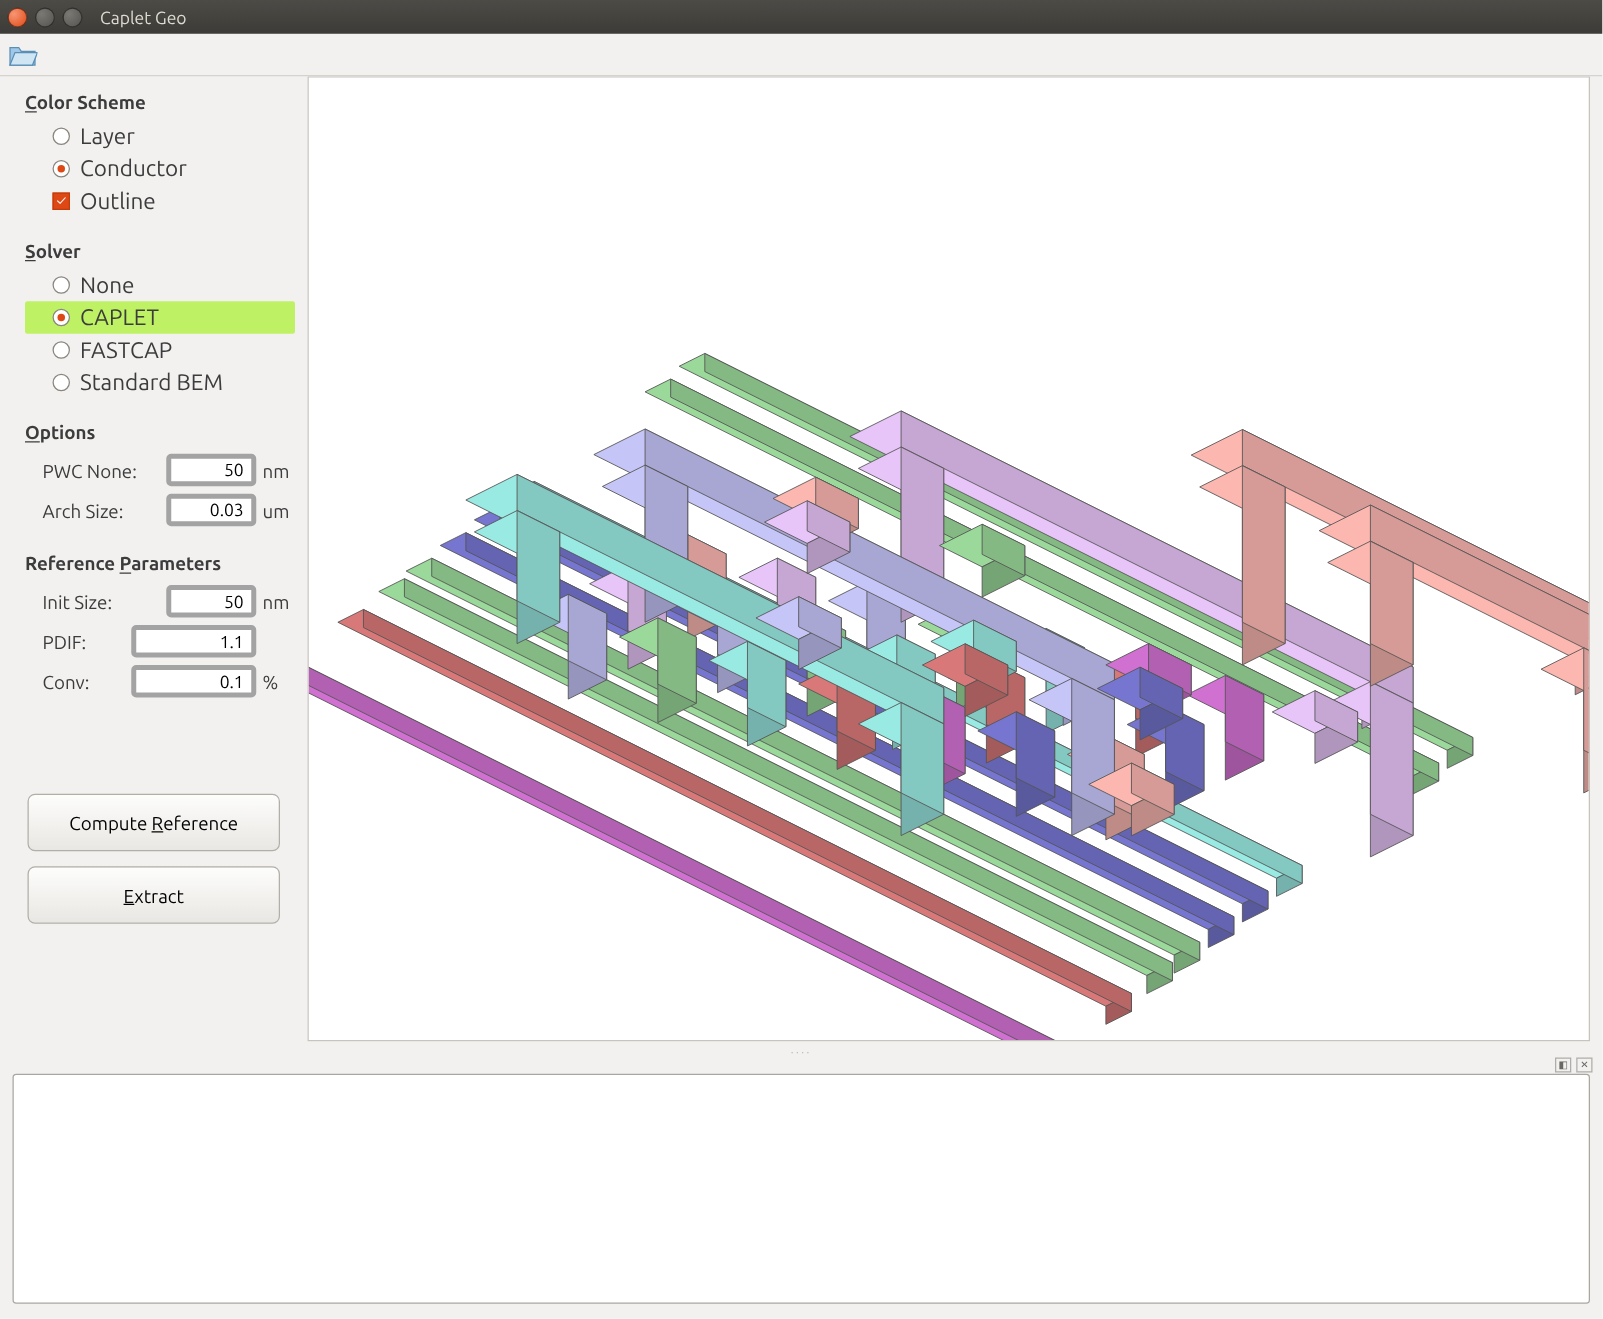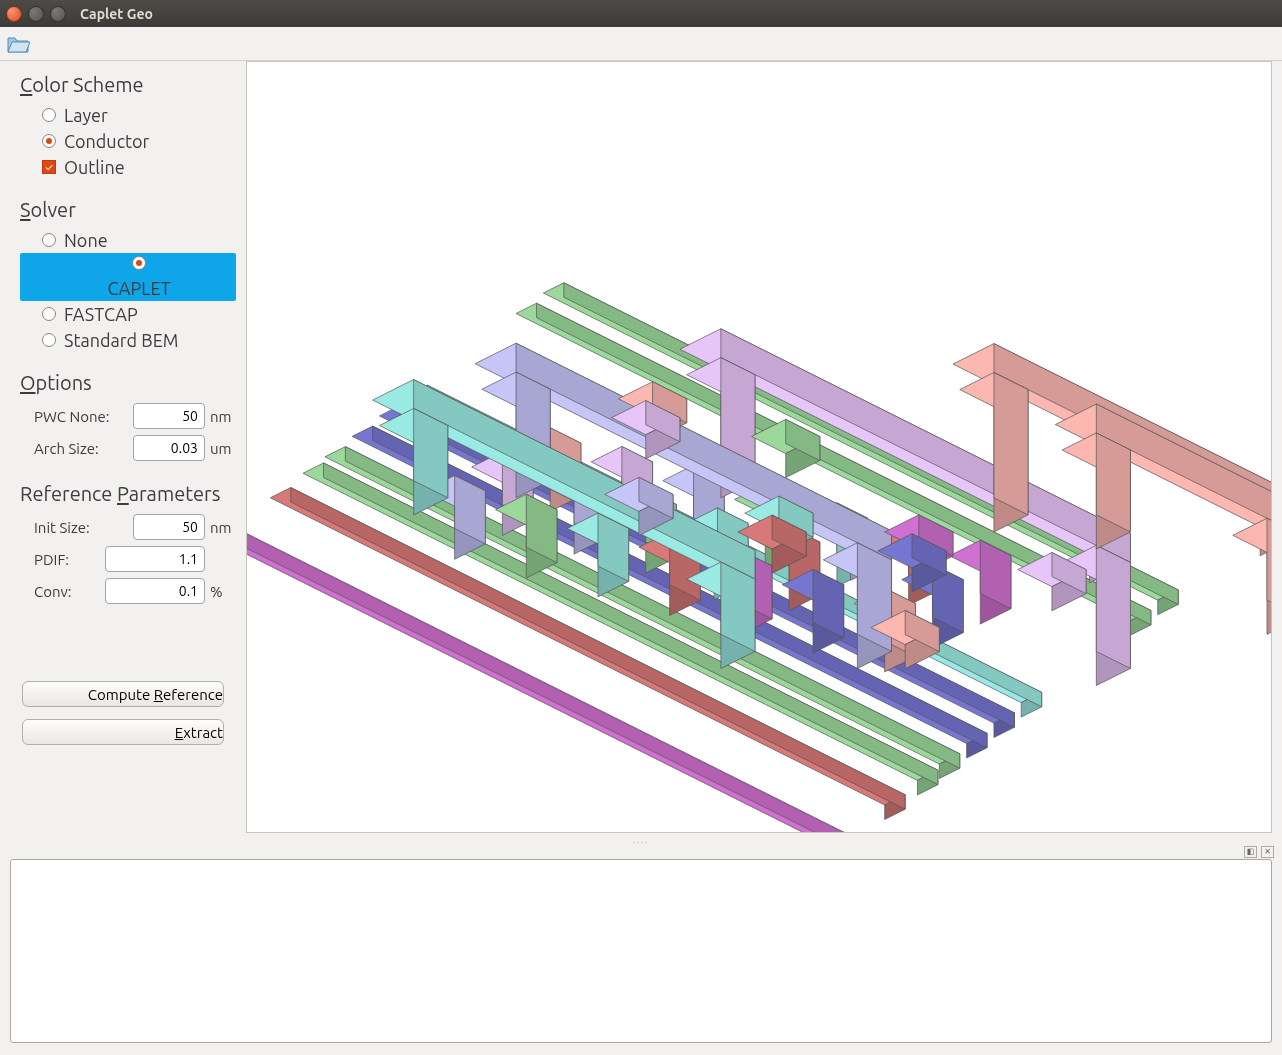--- a/index.html
+++ b/index.html
@@ -25,21 +25,21 @@
   gap: 6px;
 }
 .win-btn {
   width: 16px; height: 16px; border-radius: 50%;
   border: 1px solid rgba(0,0,0,.5);
   display: inline-block;
 }
 .win-close { background: radial-gradient(circle at 30% 30%, #f79674, #df4a16); }
 .win-min   { background: radial-gradient(circle at 30% 30%, #7a7974, #555450); }
 .win-max   { background: radial-gradient(circle at 30% 30%, #7a7974, #555450); }
-.titlebar-title { color:#dfdbd2; font-weight:bold; margin-left:8px;text-align:right;}
+.titlebar-title { color:#dfdbd2; font-weight:normal; margin-left:8px;text-align:right;}
 
 
 .toolbar {
   height: 34px;
   display:flex; align-items:center;
   padding: 2px 6px;
   border-bottom:1px solid #d6d3cf;
 }
 .tool-icon {
   width:24px; height:22px;
@@ -54,31 +54,31 @@
 }
 
 .sidebar {
   width: 246px;
   padding: 12px 10px 10px 20px;
   display:flex;
   flex-direction:column;
 }
 
 .group { margin-bottom: 18px; }
-.group-title { font-weight:normal; font-size:20px; margin-bottom:6px; }
+.group-title { font-weight:bold; font-size:15px; margin-bottom:6px; }
 .group-title u { text-decoration: underline; text-underline-offset:2px; }
 
 .opt-row {
   display:flex;
   align-items:center;
   padding:3px 0 3px 22px;
   gap:8px;
   font-size:18px;
 }
-.opt-row.highlight { background:#0ea5e9; border-radius:2px;flex-direction:column; }
+.opt-row.highlight { background:#bef264; border-radius:2px; }
 
 .radio {
   width:14px; height:14px; border-radius:50%;
   border:1px solid #8a857d;
   display:inline-flex; align-items:center; justify-content:center;
   background:#fff;
 }
 .radio.checked::after {
   content:''; width:6px; height:6px; border-radius:50%;
   background:#dd4814;
@@ -100,41 +100,40 @@
   display:flex; align-items:center;
   padding:3px 0 3px 14px;
   gap:5px;
   font-size:15px;
 }
 .field-row label { flex:0 0 auto; }
 .spacer { flex:1; }
 .num-input {
   width:72px;
   height:26px;
-  border:1px solid #a3a3a3;
+  border:4px solid #a3a3a3;
   border-radius:4px;
   background:#fff;
   text-align:right;
   padding:0 6px;
   font-size:14px;
   font-family:inherit;
 }
 .num-input.wide { width:100px; }
 .unit { width:26px; text-align:left; }
 
 .sidebar-buttons { margin-top: 56px; display:flex; flex-direction:column; gap:12px; padding-right:12px; padding-left:2px;}
 .btn {
-  height:26px;
+  height:46px;
   border:1px solid #b3afa8;
   border-radius:6px;
   background:linear-gradient(#fdfdfc,#e9e7e3);
   font-size:15px;
   cursor:pointer;
   font-family:inherit;
-  text-align:right;
 }
 
 
 .viewport {
   flex:1;
   margin:0 10px 6px 0;
   border:1px solid #c7c3bd;
   background:#fff;
   position:relative;
   overflow:hidden;

